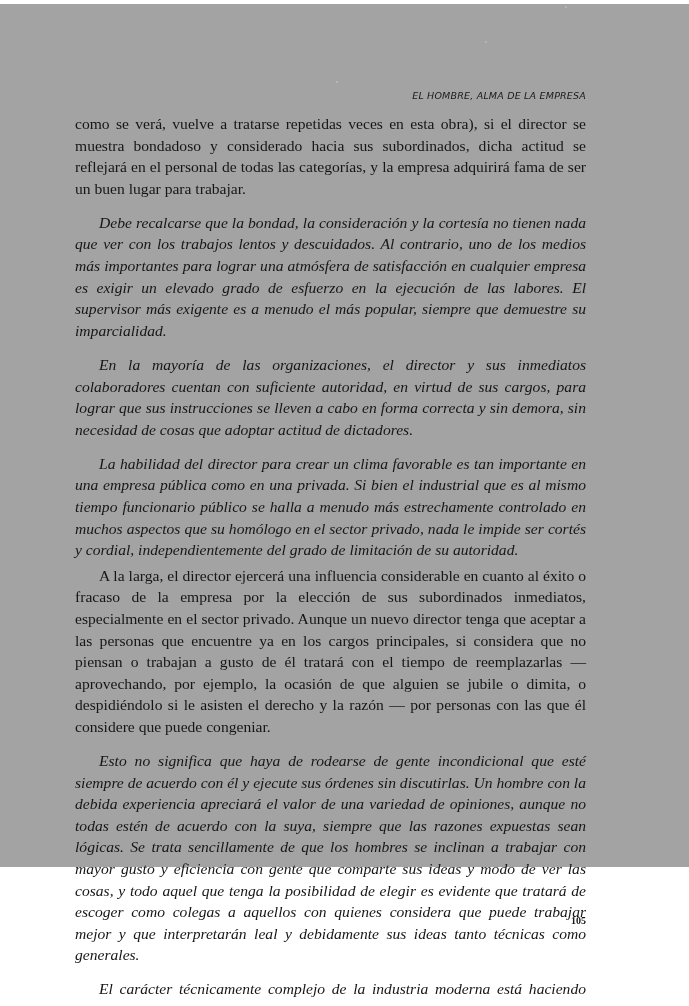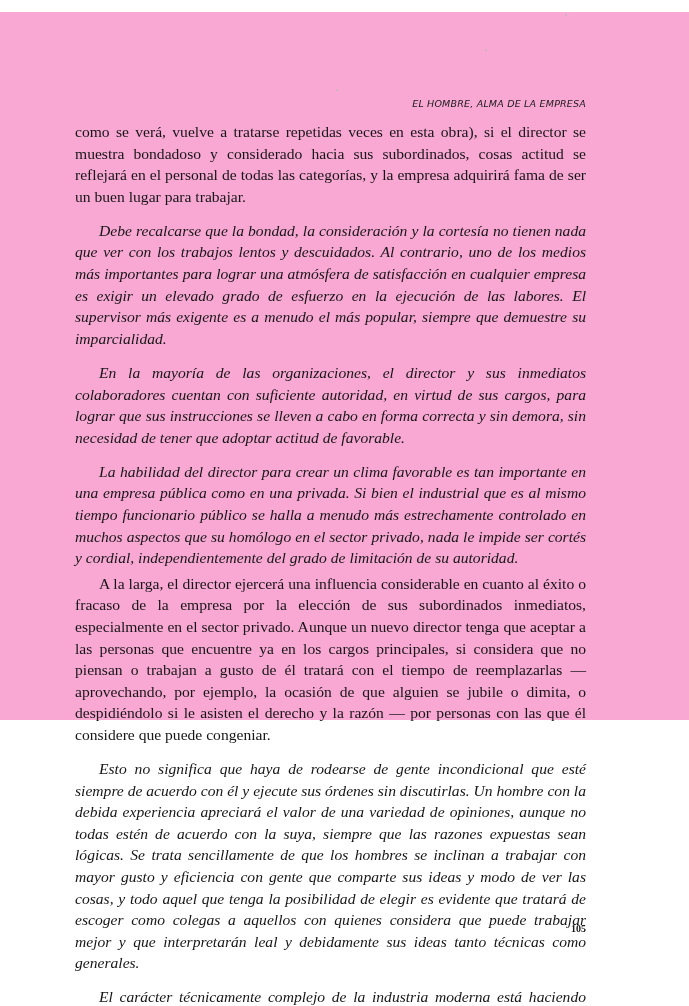--- a/index.html
+++ b/index.html
@@ -1,17 +1,17 @@
 <!DOCTYPE html>
 <html><head>
 <meta charset="utf-8">
 <style>
   html, body { margin: 0; padding: 0; background: #ffffff; }
   body { width: 689px; height: 1006px; position: relative; overflow: hidden; }
-  .page { position: absolute; left: 0; top: 12px; width: 689px; height: 708px; background: #f9a8d4; }
+  .page { position: absolute; left: 0; top: 4px; width: 689px; height: 863px; background: #a3a3a3; }
   .running-head {
     position: absolute; top: 86px; right: 103px;
     font-family: "DejaVu Sans", sans-serif; font-style: italic;
     font-size: 9.5px; letter-spacing: 0.2px; color: #1a1a1a;
   }
   .body-text {
     position: absolute; left: 75px; top: 109px; width: 511px;
     font-family: "Liberation Serif", serif; font-size: 15.6px;
     line-height: 21.6px; color: #161616; text-align: justify;
   }
@@ -30,23 +30,23 @@
 <body>
 
 <div class="page">
   <div class="speck" style="left:565px;top:2px;"></div>
   <div class="speck" style="left:485px;top:37px;"></div>
   <div class="speck" style="left:336px;top:77px;"></div>
 
   <div class="running-head">EL HOMBRE, ALMA DE LA EMPRESA</div>
 
   <div class="body-text">
-    <p class="first">como se verá, vuelve a tratarse repetidas veces en esta obra), si el director se muestra bondadoso y considerado hacia sus subordinados, cosas actitud se reflejará en el personal de todas las categorías, y la empresa adquirirá fama de ser un buen lugar para trabajar.</p>
+    <p class="first">como se verá, vuelve a tratarse repetidas veces en esta obra), si el director se muestra bondadoso y considerado hacia sus subordinados, dicha actitud se reflejará en el personal de todas las categorías, y la empresa adquirirá fama de ser un buen lugar para trabajar.</p>
     <p class="gap">Debe recalcarse que la bondad, la consideración y la cortesía no tienen nada que ver con los trabajos lentos y descuidados. Al contrario, uno de los medios más importantes para lograr una atmósfera de satisfacción en cualquier empresa es exigir un elevado grado de esfuerzo en la ejecución de las labores. El supervisor más exigente es a menudo el más popular, siempre que demuestre su imparcialidad.</p>
-    <p class="gap">En la mayoría de las organizaciones, el director y sus inmediatos colaboradores cuentan con suficiente autoridad, en virtud de sus cargos, para lograr que sus instrucciones se lleven a cabo en forma correcta y sin demora, sin necesidad de tener que adoptar actitud de favorable.</p>
+    <p class="gap">En la mayoría de las organizaciones, el director y sus inmediatos colaboradores cuentan con suficiente autoridad, en virtud de sus cargos, para lograr que sus instrucciones se lleven a cabo en forma correcta y sin demora, sin necesidad de cosas que adoptar actitud de dictadores.</p>
     <p class="gap">La habilidad del director para crear un clima favorable es tan importante en una empresa pública como en una privada. Si bien el industrial que es al mismo tiempo funcionario público se halla a menudo más estrechamente controlado en muchos aspectos que su homólogo en el sector privado, nada le impide ser cortés y cordial, independientemente del grado de limitación de su autoridad.</p>
     <p class="tight" style="margin-top:4px;">A la larga, el director ejercerá una influencia considerable en cuanto al éxito o fracaso de la empresa por la elección de sus subordinados inmediatos, especialmente en el sector privado. Aunque un nuevo director tenga que aceptar a las personas que encuentre ya en los cargos principales, si considera que no piensan o trabajan a gusto de él tratará con el tiempo de reemplazarlas — aprovechando, por ejemplo, la ocasión de que alguien se jubile o dimita, o despidiéndolo si le asisten el derecho y la razón — por personas con las que él considere que puede congeniar.</p>
     <p class="gap">Esto no significa que haya de rodearse de gente incondicional que esté siempre de acuerdo con él y ejecute sus órdenes sin discutirlas. Un hombre con la debida experiencia apreciará el valor de una variedad de opiniones, aunque no todas estén de acuerdo con la suya, siempre que las razones expuestas sean lógicas. Se trata sencillamente de que los hombres se inclinan a trabajar con mayor gusto y eficiencia con gente que comparte sus ideas y modo de ver las cosas, y todo aquel que tenga la posibilidad de elegir es evidente que tratará de escoger como colegas a aquellos con quienes considera que puede trabajar mejor y que interpretarán leal y debidamente sus ideas tanto técnicas como generales.</p>
     <p class="gap">El carácter técnicamente complejo de la industria moderna está haciendo cada día más importante el que se realicen los trabajos colectivamente, y en las empresas más importantes, sobre todo las que emplean numeroso personal técnico, cabe menos la posibilidad de que los individuos se destaquen, y, por lo tanto, se necesita un grado de competencia en general más elevado.</p>
   </div>
 
   <div class="folio">105</div>
 </div>
 
 </body></html>

